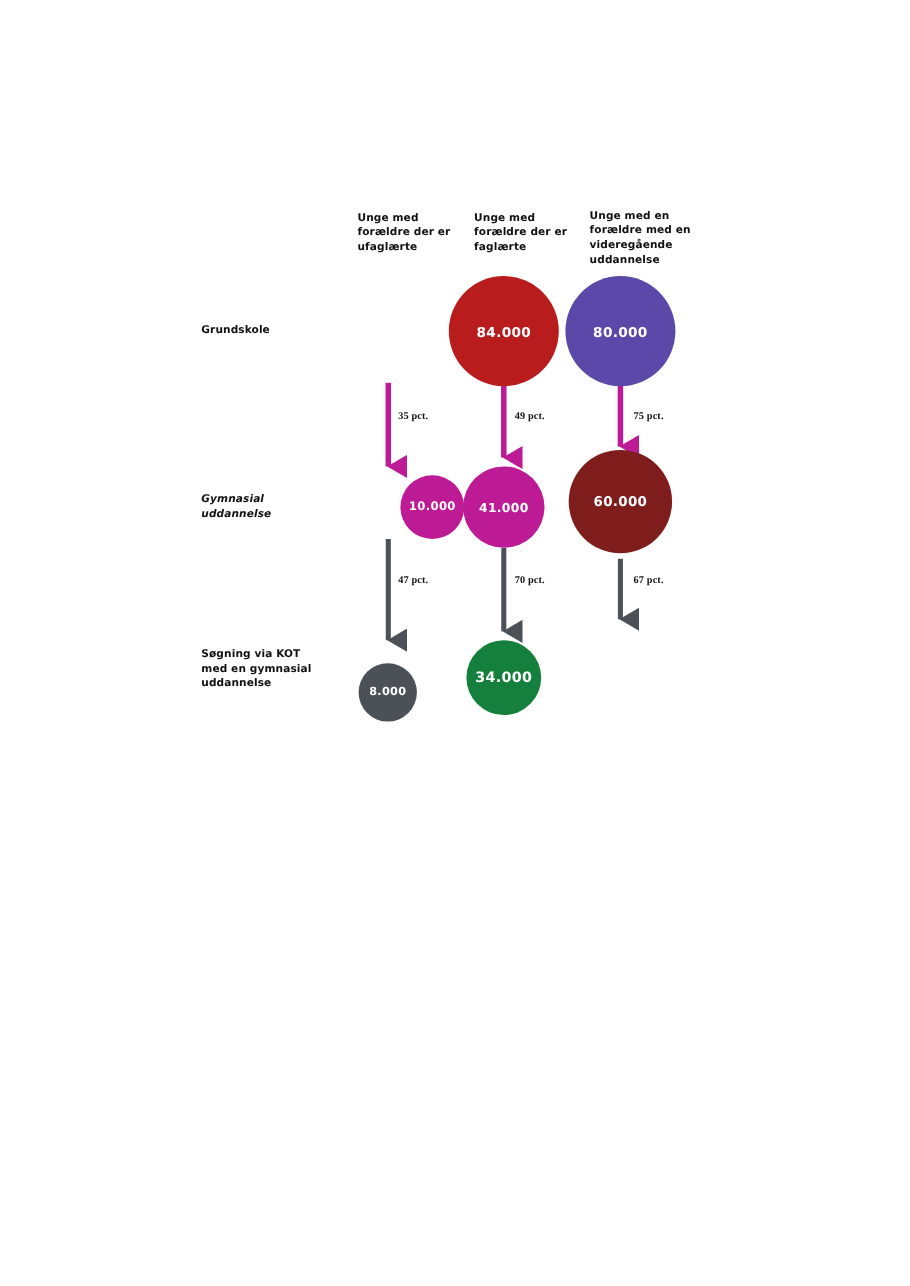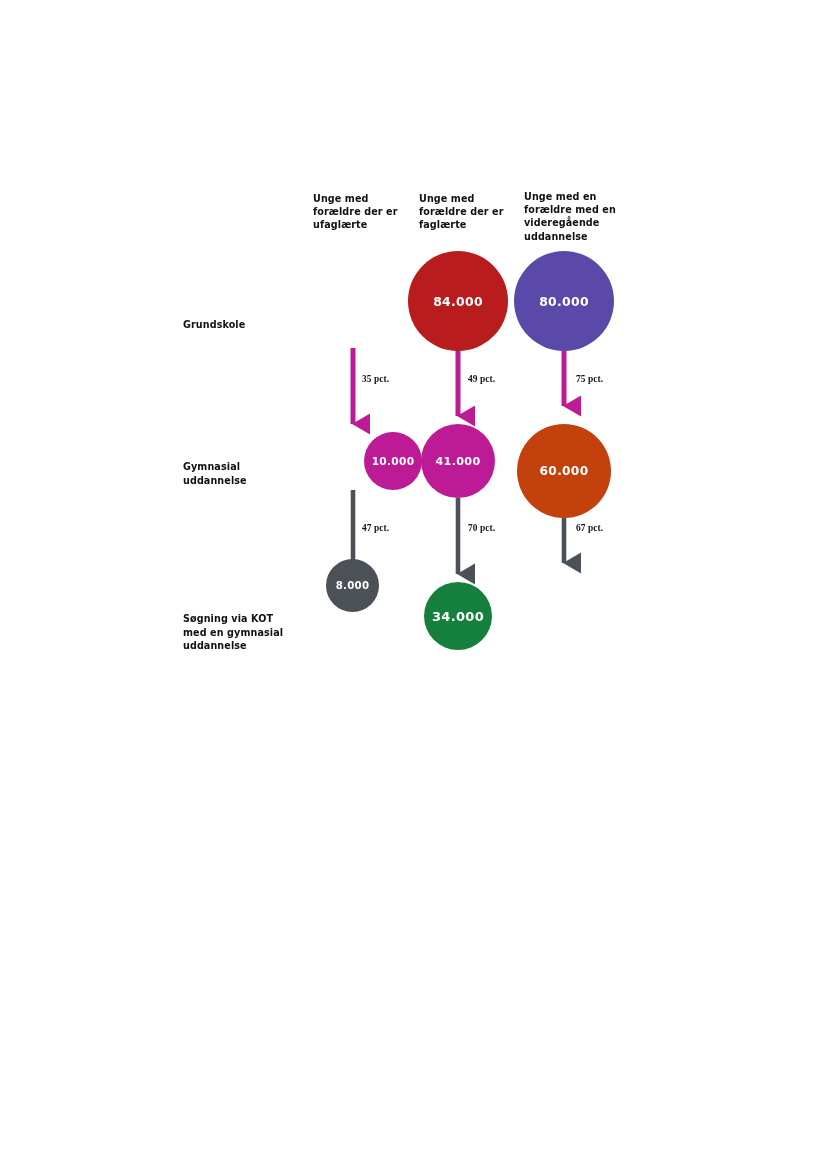--- a/index.html
+++ b/index.html
@@ -27,39 +27,39 @@
 
   
   .col-header {
     position: absolute;
     font-size: 9.6px;
     font-weight: bold;
     line-height: 1.38;
     letter-spacing: 0.1px;
     color: #111111;
     white-space: pre-line;
+    margin-left: 12px;
   }
   #col-header-0 { left: 313px; top: 192px; width: 100px; }
   #col-header-1 { left: 419px; top: 192px; width: 100px; }
   #col-header-2 { left: 524px; top: 190px; width: 104px; }
 
   
   .row-label {
     position: absolute;
     font-size: 9.6px;
     font-weight: bold;
     line-height: 1.42;
     letter-spacing: 0.1px;
     color: #111111;
     white-space: pre-line;
     text-align: left;
-    margin-top: 24px;
   }
   #row-label-0 { left: 183px; top: 294px; width: 130px; }
-  #row-label-1 { left: 183px; top: 436px; width: 130px; }
+  #row-label-1 { left: 183px; top: 447px; width: 130px; font-style: italic; }
   #row-label-2 { left: 183px; top: 588px; width: 140px; }
 
   
   .node-circle {
     position: absolute;
     border-radius: 50%;
     display: flex;
     align-items: center;
     justify-content: center;
     color: #ffffff;
@@ -152,28 +152,28 @@
   <div class="pct-label" style="left:362px; top:374px;">35 pct.</div>
   <div class="pct-label" style="left:468px; top:374px;">49 pct.</div>
   <div class="pct-label" style="left:576px; top:374px;">75 pct.</div>
 
   <div class="node-circle" style="left:324px; top:432px; width:58px; height:58px; background:#bd1b96; font-size:10.6px;margin-left:40px;">
     <span class="node-label">10.000</span>
   </div>
   <div class="node-circle" style="left:421px; top:424px; width:74px; height:74px; background:#bd1b96; font-size:11.2px;">
     <span class="node-label">41.000</span>
   </div>
-  <div class="node-circle" style="left:517px; top:424px; width:94px; height:94px; background:#c2410c; font-size:12.2px;text-align:right;">
+  <div class="node-circle" style="left:517px; top:409px; width:94px; height:94px; background:#7f1d1d; font-size:12.2px;text-align:right;">
     <span class="node-label">60.000</span>
   </div>
 
   <div class="pct-label" style="left:362px; top:523px;">47 pct.</div>
   <div class="pct-label" style="left:468px; top:523px;">70 pct.</div>
   <div class="pct-label" style="left:576px; top:523px;">67 pct.</div>
 
-  <div class="node-circle" style="left:326px; top:559px; width:53px; height:53px; background:#4c5057; font-size:10.2px;">
+  <div class="node-circle" style="left:326px; top:603px; width:53px; height:53px; background:#4c5057; font-size:10.2px;">
     <span class="node-label">8.000</span>
   </div>
   <div class="node-circle" style="left:424px; top:582px; width:68px; height:68px; background:#15803d; font-size:13px;">
     <span class="node-label">34.000</span>
   </div>
 
 </div>
 
 </body></html>

